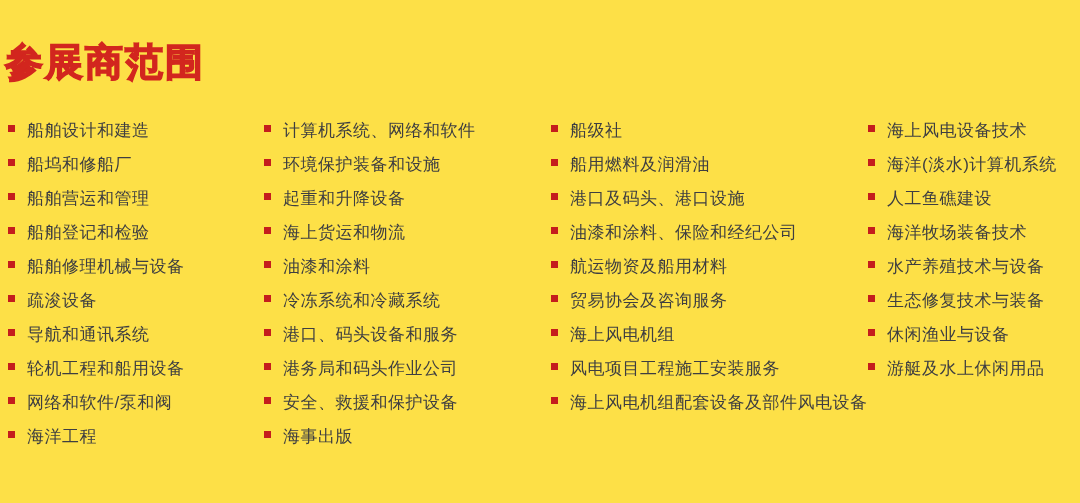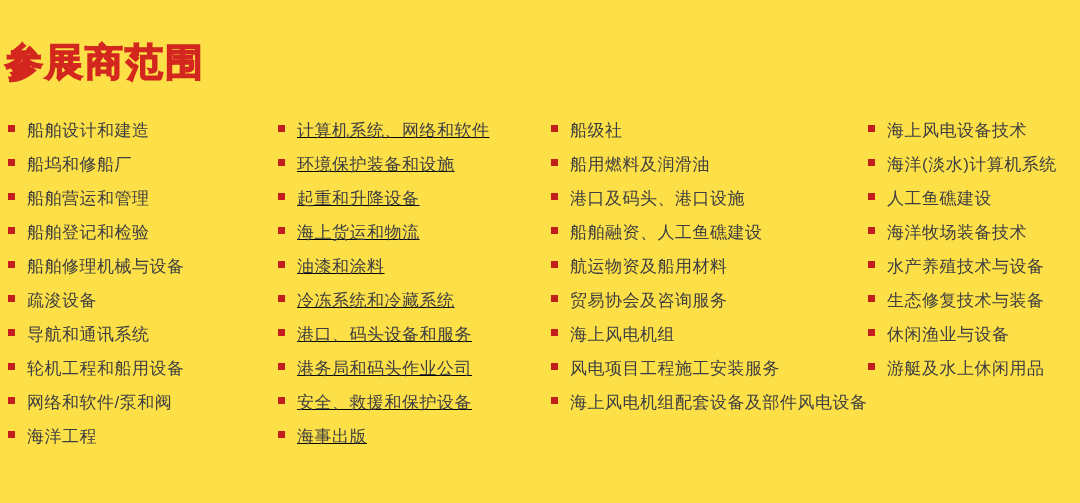--- a/index.html
+++ b/index.html
@@ -38,21 +38,21 @@
     width: 1080px;
   }
   .col {
     position: absolute;
     top: 0;
     margin: 0;
     padding: 0;
     list-style: none;
   }
   .col-0 { left: 8px; }
-  .col-1 { left: 278px; text-decoration: underline; }
+  .col-1 { left: 264px; }
   .col-2 { left: 551px; }
   .col-3 { left: 868px; }
   .item {
     height: 34px;
     display: flex;
     align-items: center;
     white-space: nowrap;
   }
   .bullet {
     width: 7px;
@@ -166,21 +166,21 @@
         <li class="item">
           <span class="bullet"></span>
           <span class="label">船用燃料及润滑油</span>
         </li>
         <li class="item">
           <span class="bullet"></span>
           <span class="label">港口及码头、港口设施</span>
         </li>
         <li class="item">
           <span class="bullet"></span>
-          <span class="label">船舶融资、人工鱼礁建设</span>
+          <span class="label">油漆和涂料、保险和经纪公司</span>
         </li>
         <li class="item">
           <span class="bullet"></span>
           <span class="label">航运物资及船用材料</span>
         </li>
         <li class="item">
           <span class="bullet"></span>
           <span class="label">贸易协会及咨询服务</span>
         </li>
         <li class="item">

